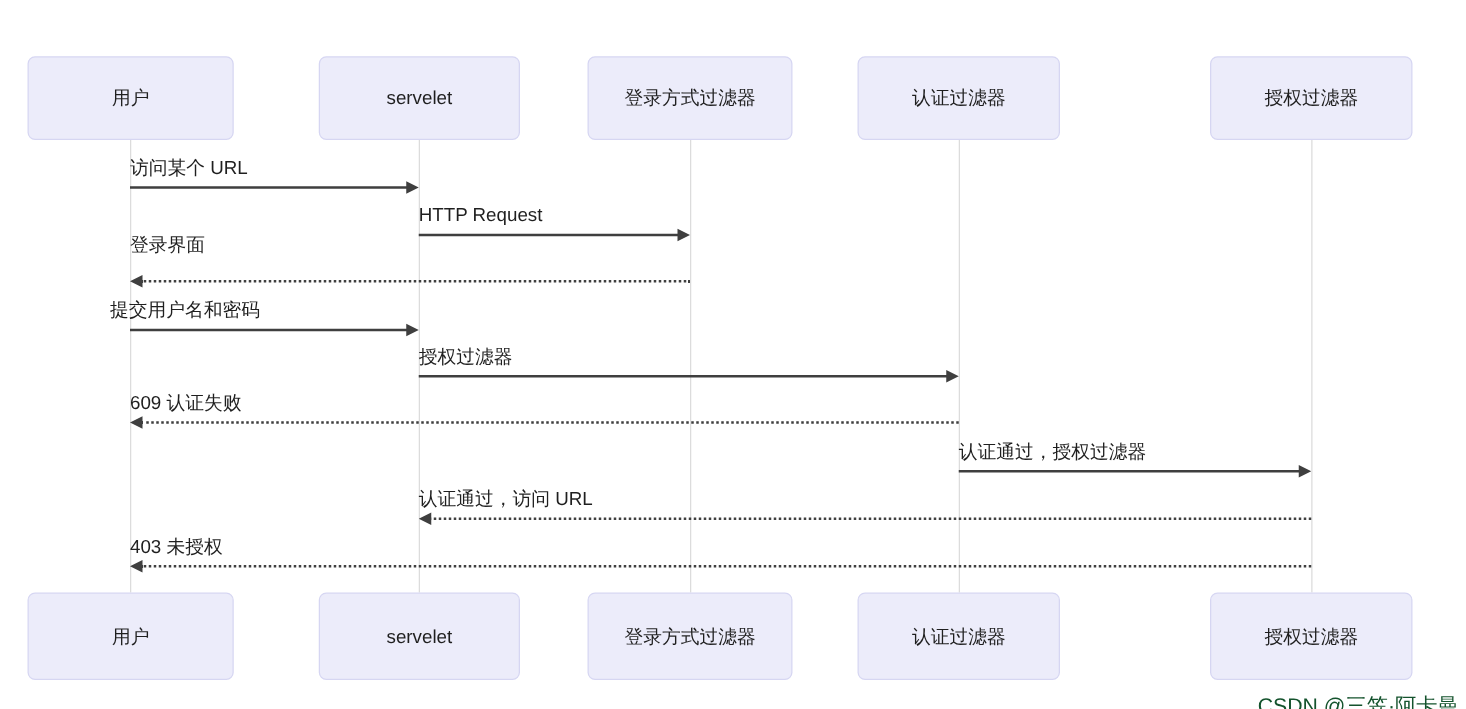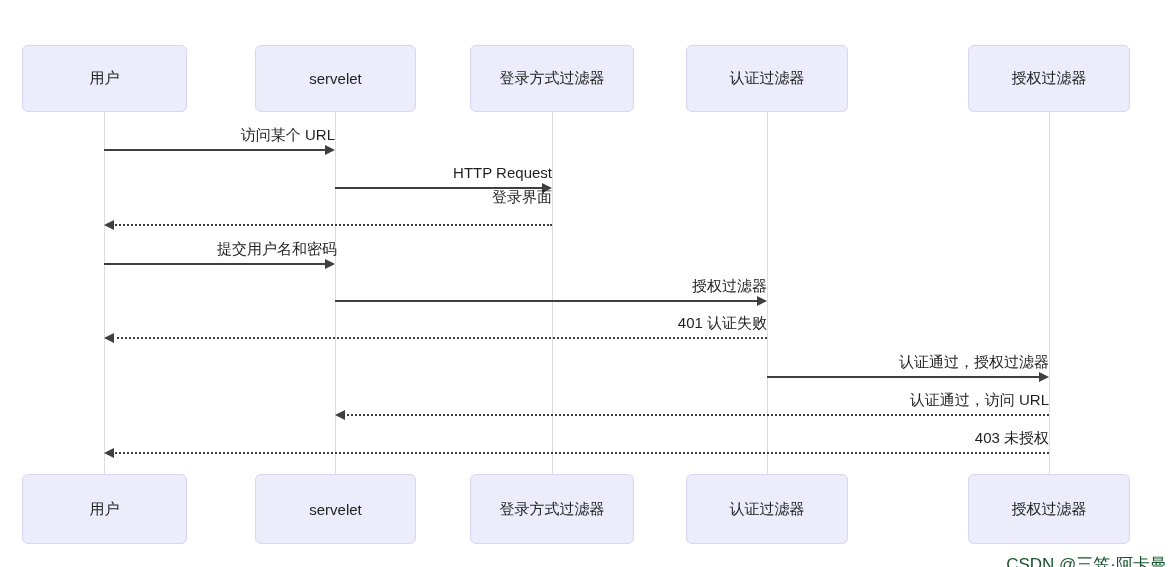--- a/index.html
+++ b/index.html
@@ -34,21 +34,21 @@
     font-size: 15px;
     color: #1f1f1f;
     box-sizing: border-box;
   }
   .actor.top { top: 33px; height: 67px; }
   .actor.bottom { top: 462px; height: 70px; }
   .msg-label {
     position: absolute;
     height: 22px;
     line-height: 22px;
-    text-align: right;
+    text-align: left;
     font-size: 15px;
     color: #1f1f1f;
     white-space: nowrap;
   }
   .msg-line {
     position: absolute;
     height: 0;
   }
   .msg-line.solid { border-top: 2px solid #3f3f3f; }
   .msg-line.dotted { border-top: 2px dotted #3f3f3f; }
@@ -102,29 +102,29 @@
   <div class="head right" style="left:325px;top:133px"></div>
 
   <div class="msg-label" style="left:335px;width:217px;top:150px">HTTP Request</div>
   <div class="msg-line solid" style="left:335px;width:209px;top:175px"></div>
   <div class="head right" style="left:542px;top:171px"></div>
 
   <div class="msg-label" style="left:104px;width:448px;top:174px">登录界面</div>
   <div class="msg-line dotted" style="left:112px;width:440px;top:212px"></div>
   <div class="head left" style="left:104px;top:208px"></div>
 
-  <div class="msg-label" style="left:106px;width:231px;top:226px">提交用户名和密码</div>
+  <div class="msg-label" style="left:88px;width:231px;top:226px">提交用户名和密码</div>
   <div class="msg-line solid" style="left:104px;width:223px;top:251px"></div>
   <div class="head right" style="left:325px;top:247px"></div>
 
   <div class="msg-label" style="left:335px;width:432px;top:263px">授权过滤器</div>
   <div class="msg-line solid" style="left:335px;width:424px;top:288px"></div>
   <div class="head right" style="left:757px;top:284px"></div>
 
-  <div class="msg-label" style="left:104px;width:663px;top:300px">401 认证失败</div>
+  <div class="msg-label" style="left:104px;width:663px;top:300px">609 认证失败</div>
   <div class="msg-line dotted" style="left:112px;width:655px;top:325px"></div>
   <div class="head left" style="left:104px;top:321px"></div>
 
   <div class="msg-label" style="left:767px;width:282px;top:339px">认证通过，授权过滤器</div>
   <div class="msg-line solid" style="left:767px;width:274px;top:364px"></div>
   <div class="head right" style="left:1039px;top:360px"></div>
 
   <div class="msg-label" style="left:335px;width:714px;top:377px">认证通过，访问 URL</div>
   <div class="msg-line dotted" style="left:343px;width:706px;top:402px"></div>
   <div class="head left" style="left:335px;top:398px"></div>

